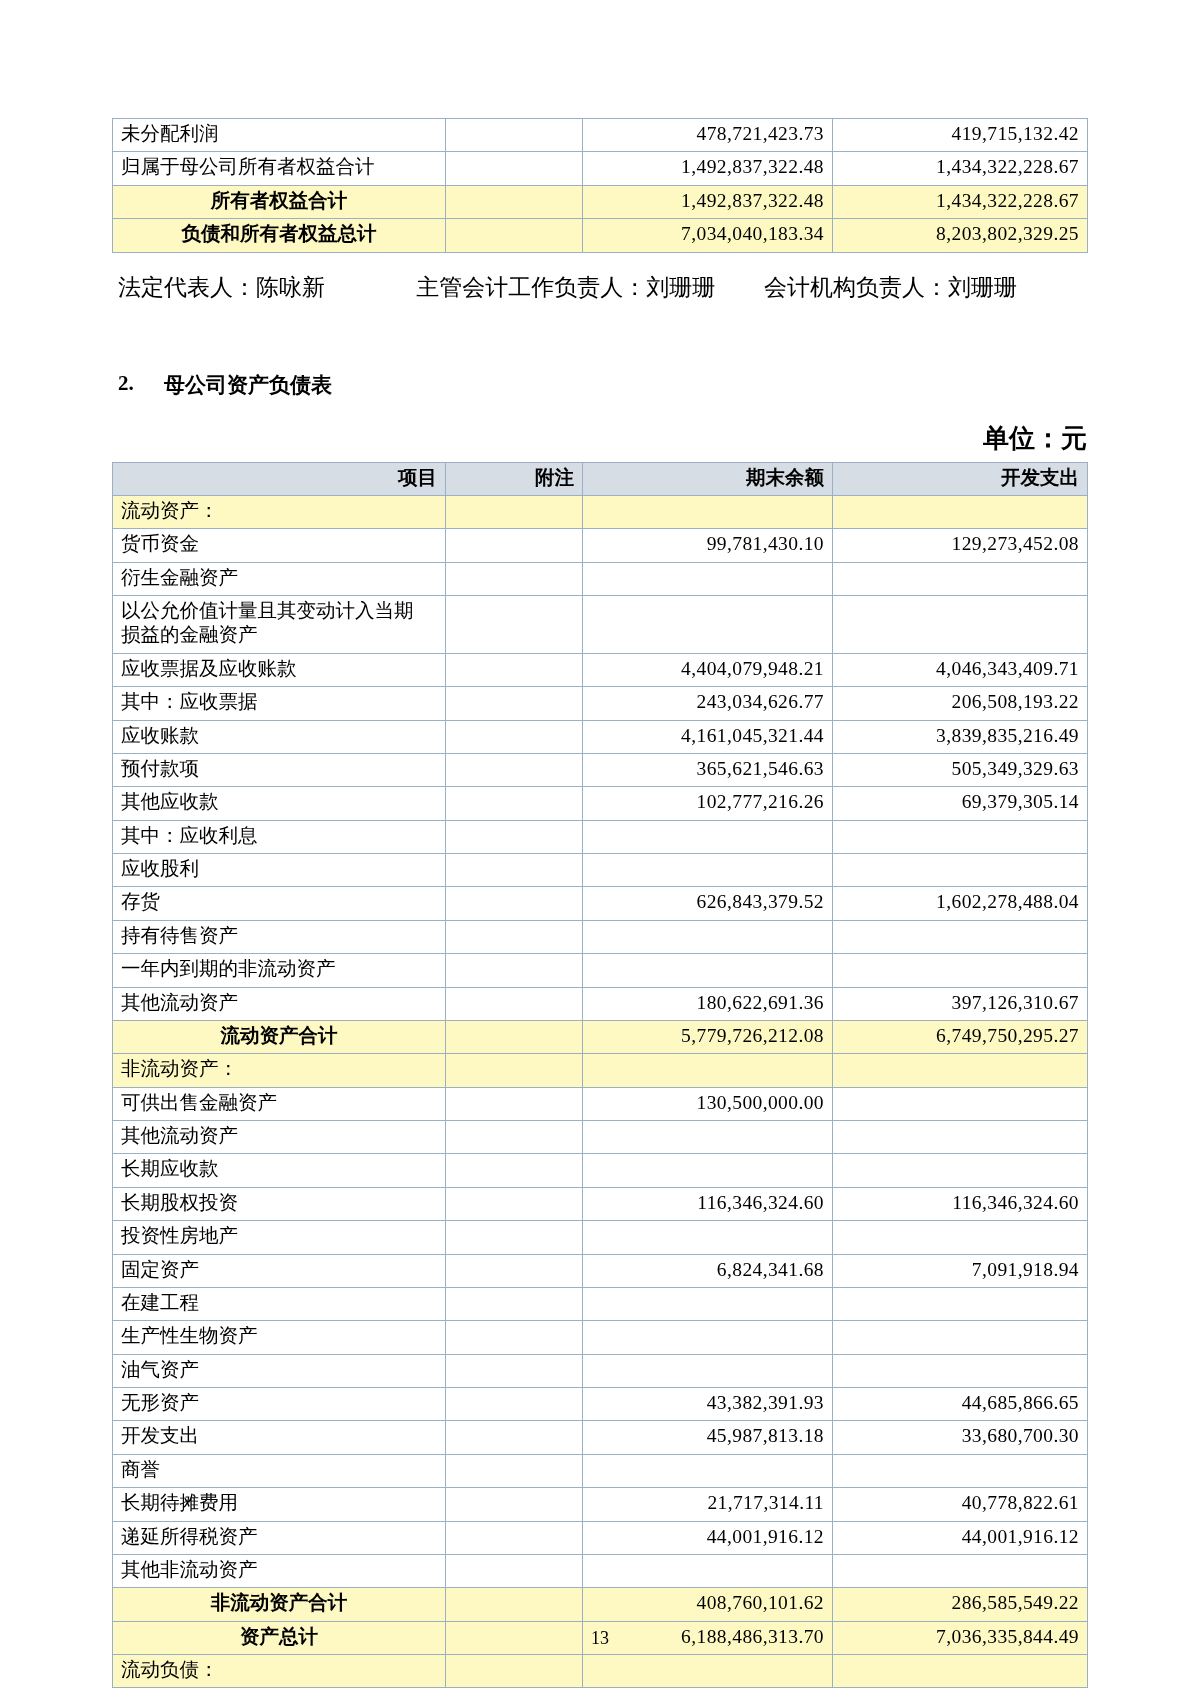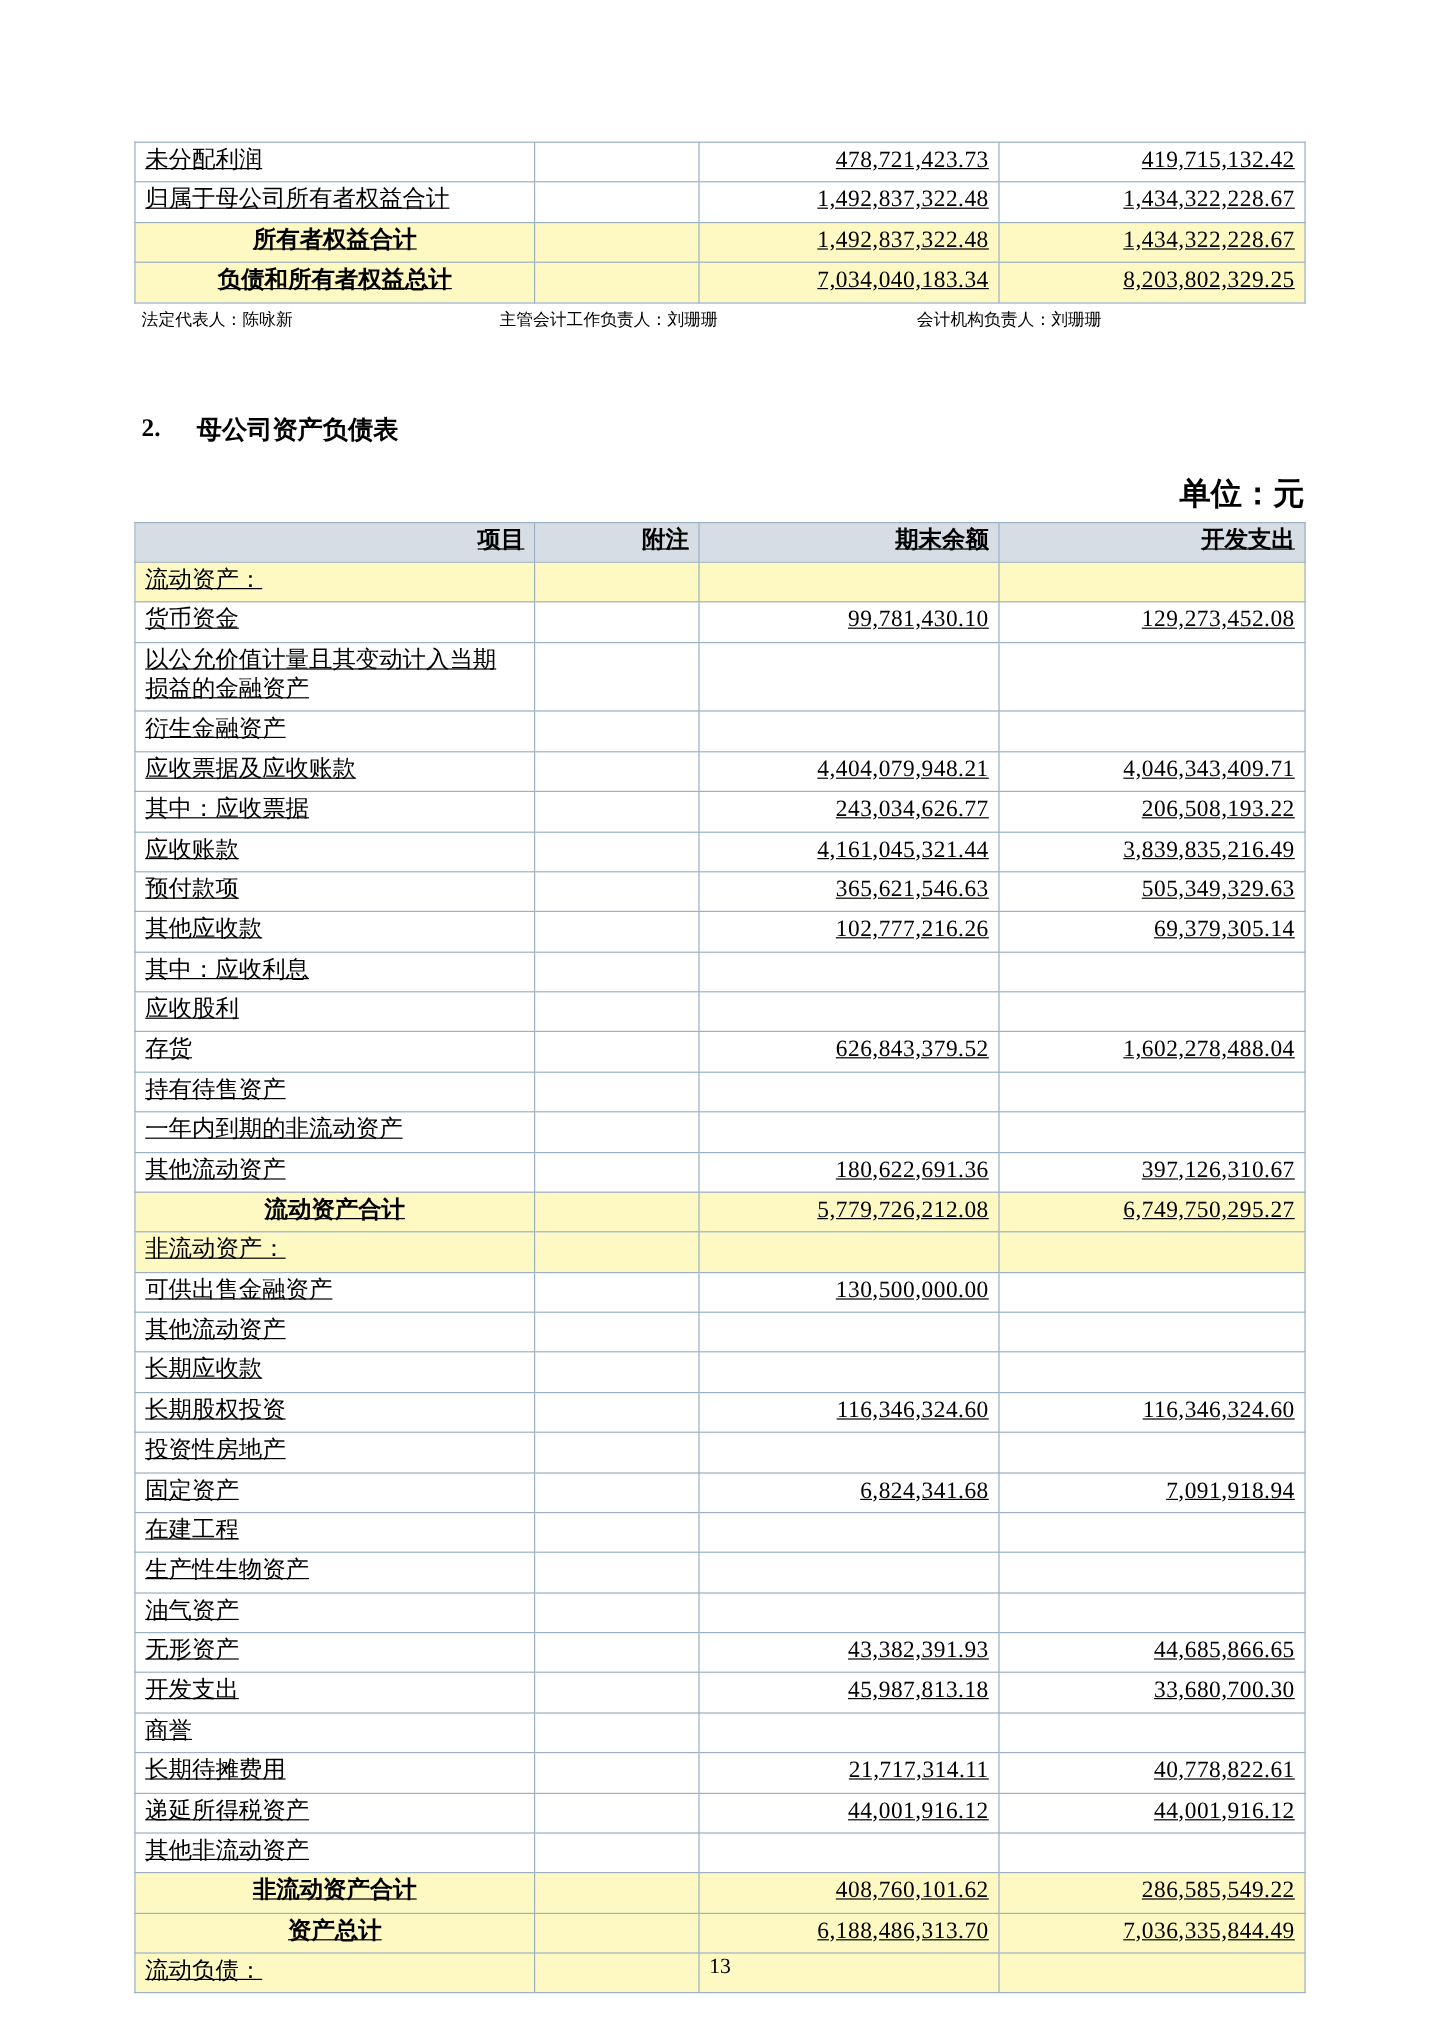--- a/index.html
+++ b/index.html
@@ -21,21 +21,20 @@
     box-sizing: border-box;
     padding: 118px 112px 0 112px;
   }
 
   
   table.fin {
     border-collapse: collapse;
     width: 975px;
     table-layout: fixed;
     font-size: 19.5px;
-    text-decoration: underline;
   }
   table.fin td, table.fin th {
     border: 1px solid #9bb0c4;
     padding: 3px 8px 5px 8px;
     line-height: 1.25;
     vertical-align: middle;
     height: 22px;
   }
   .col-item   { width: 333px; }
   .col-note   { width: 137px; }
@@ -57,22 +56,22 @@
   tr.hdr td {
     background: #d6dde4;
     text-align: right;
     font-weight: bold;
   }
 
   
   .sign-row {
     display: flex;
     width: 975px;
-    margin-top: 5px;
-    font-size: 14px;
+    margin-top: 19px;
+    font-size: 23px;
     padding-left: 6px;
     box-sizing: border-box;
   }
   .sign-row .s1 { width: 300px; }
   .sign-row .s2 { width: 350px; }
   .sign-row .s3 { width: 325px; }
 
   
   .section-head {
     margin-top: 68px;
@@ -177,35 +176,35 @@
           <td class="num shade"></td>
           <td class="num shade"></td>
         </tr>
         <tr>
           <td class="txt">货币资金</td>
           <td class="ctr"></td>
           <td class="num">99,781,430.10</td>
           <td class="num">129,273,452.08</td>
         </tr>
         <tr>
+          <td class="txt">衍生金融资产</td>
+          <td class="ctr"></td>
+          <td class="num"></td>
+          <td class="num"></td>
+        </tr>
+        <tr>
           <td class="txt">
             <div>以公允价值计量且其变动计入当期</div>
             <div>损益的金融资产</div>
           </td>
           <td class="ctr"></td>
           <td class="num"></td>
           <td class="num"></td>
         </tr>
         <tr>
-          <td class="txt">衍生金融资产</td>
-          <td class="ctr"></td>
-          <td class="num"></td>
-          <td class="num"></td>
-        </tr>
-        <tr>
           <td class="txt">应收票据及应收账款</td>
           <td class="ctr"></td>
           <td class="num">4,404,079,948.21</td>
           <td class="num">4,046,343,409.71</td>
         </tr>
         <tr>
           <td class="txt">其中：应收票据</td>
           <td class="ctr"></td>
           <td class="num">243,034,626.77</td>
           <td class="num">206,508,193.22</td>

